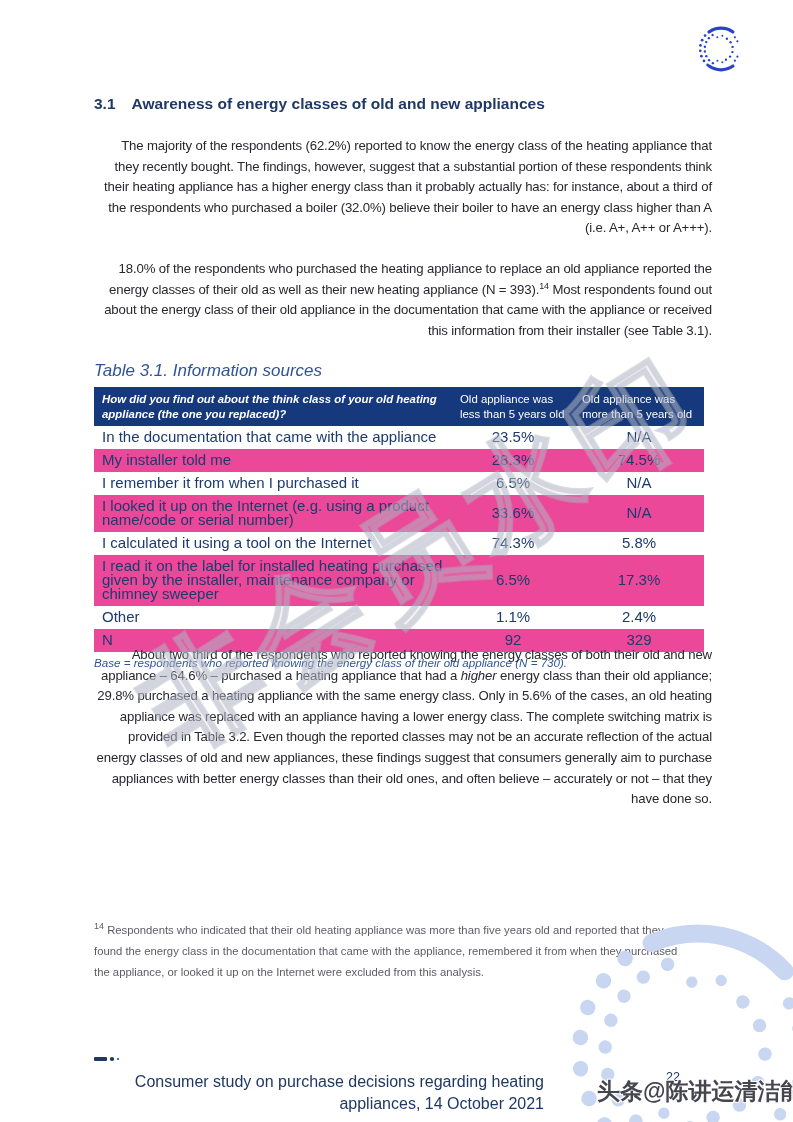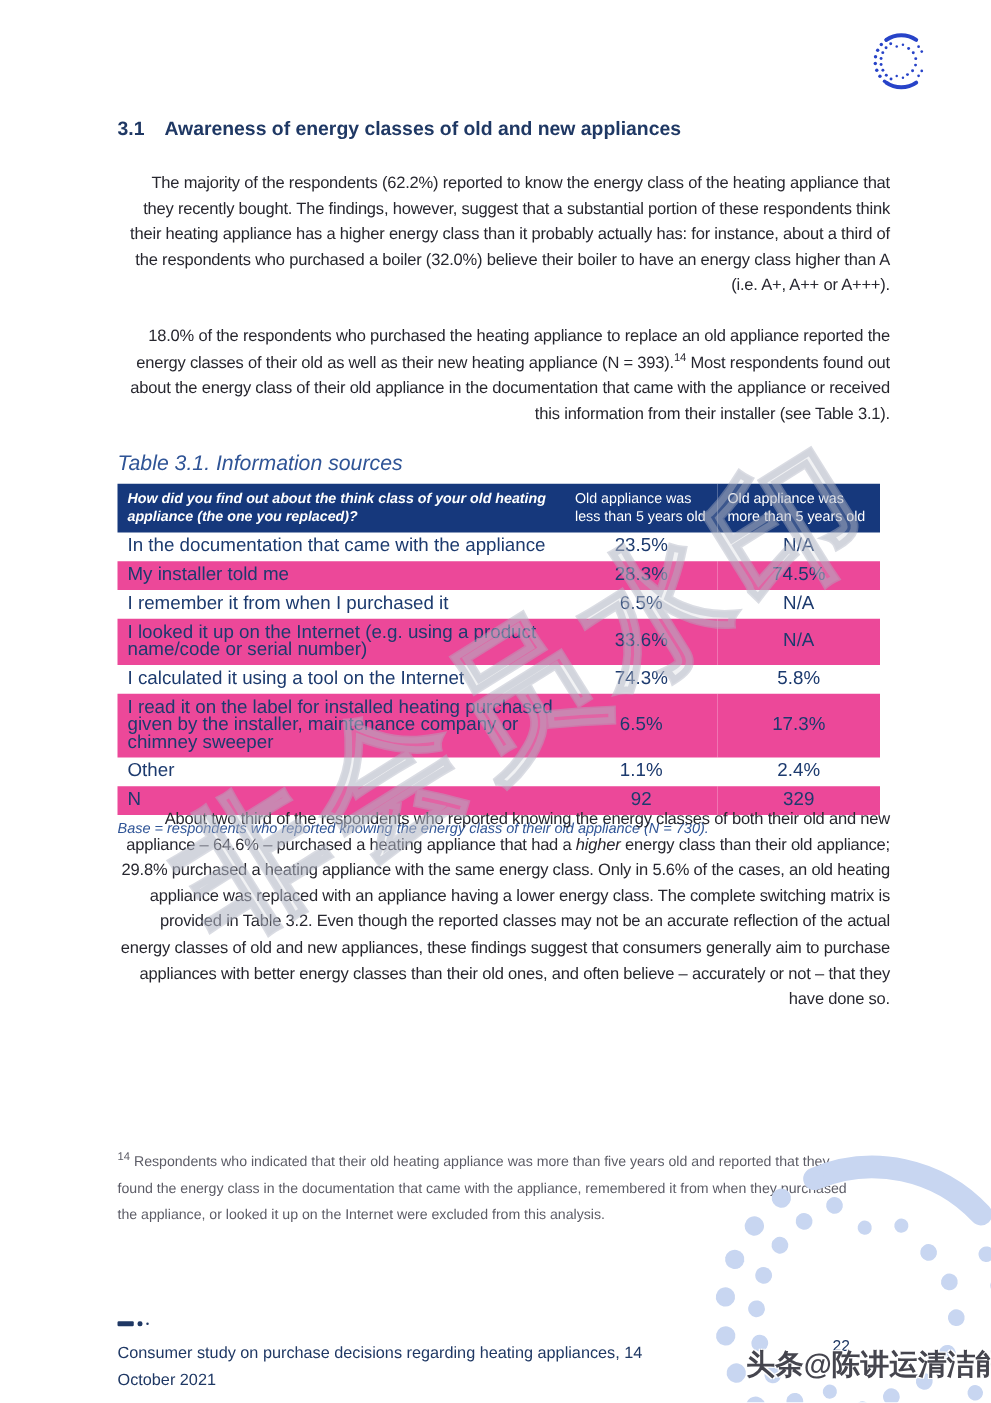--- a/index.html
+++ b/index.html
@@ -37,22 +37,22 @@
   tr.alt td{background:#ec4899;}
   .basenote{color:#2f5496;font-style:italic;font-size:11.6px;margin-top:4px;}
   
   .footnote{position:absolute;left:94px;top:920px;width:600px;font-size:11.3px;
         line-height:21px;color:#5c5c66;}
   
   .footmark{position:absolute;left:94px;top:1057px;display:flex;align-items:center;gap:3px;z-index:2;}
   .footmark .bar{width:13px;height:3.5px;background:#1f3864;border-radius:1px;}
   .footmark .d1{width:3.5px;height:3.5px;background:#1f3864;border-radius:50%;}
   .footmark .d2{width:2.5px;height:2.5px;background:#1f3864;border-radius:50%;}
-  .foottitle{position:absolute;left:94px;top:1071px;width:450px;font-size:13px;
-        line-height:21.5px;color:#1f3864;z-index:2;}
+  .foottitle{position:absolute;left:94px;top:1071px;width:450px;font-size:16px;
+        line-height:21.5px;color:#1f3864;z-index:2;text-align:right;}
   .pagenum{position:absolute;left:648px;top:1070px;width:50px;text-align:center;
         font-size:12.5px;color:#1f3864;z-index:4;}
   
   .wm-diагonal,
   .wm-diagonal{position:absolute;left:90px;top:330px;width:660px;height:450px;
         display:flex;align-items:center;justify-content:center;
         transform:rotate(-32deg);z-index:5;pointer-events:none;
         font-size:118px;font-weight:bold;letter-spacing:8px;white-space:nowrap;
         color:rgba(190,196,207,0.22);-webkit-text-stroke:2.5px rgba(172,178,192,0.45);}
   .wm-toutiao{position:absolute;left:597px;top:1076px;z-index:6;pointer-events:none;

